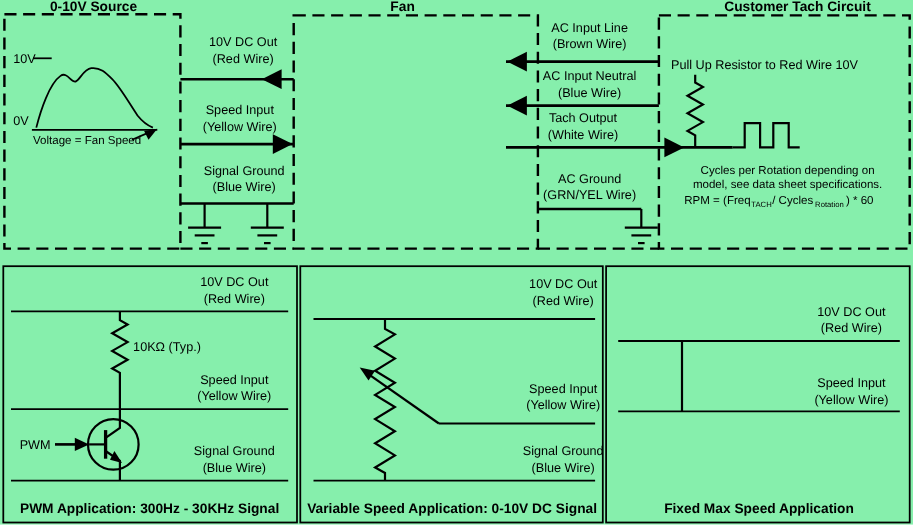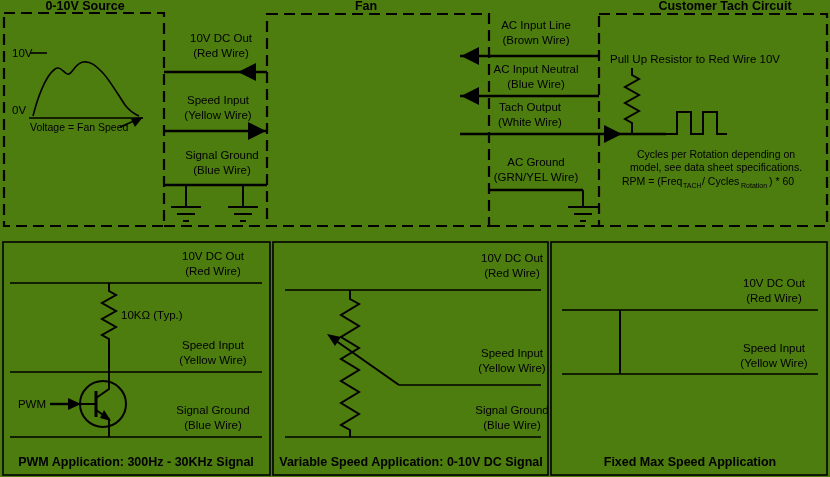--- a/index.html
+++ b/index.html
@@ -1,16 +1,16 @@
 <!DOCTYPE html>
 <html><head>
 <meta charset="utf-8">
 <style>
   html,body{margin:0;padding:0;background:#ffffff;}
-  .stage{position:relative;width:830px;height:477px;background:#4d7c0f;font-family:"Liberation Sans",sans-serif;}
+  .stage{position:relative;width:830px;height:477px;background:#86efac;font-family:"Liberation Sans",sans-serif;}
   svg text{fill:#000;font-family:"Liberation Sans",sans-serif;}
   .title{font-size:12.5px;font-weight:bold;}
   .lbl{font-size:11.5px;}
   .lbl-s{font-size:10.5px;}
   .sub{font-size:7px;}
   .caption{font-size:12.5px;font-weight:bold;}
   .wire{stroke:#000;stroke-width:2.4;fill:none;}
   .thin{stroke:#000;stroke-width:1.6;fill:none;}
   .sym{stroke:#000;stroke-width:2;fill:none;}
   .box-dashed{fill:none;stroke:#000;stroke-width:2.2;stroke-dasharray:11 6;}

